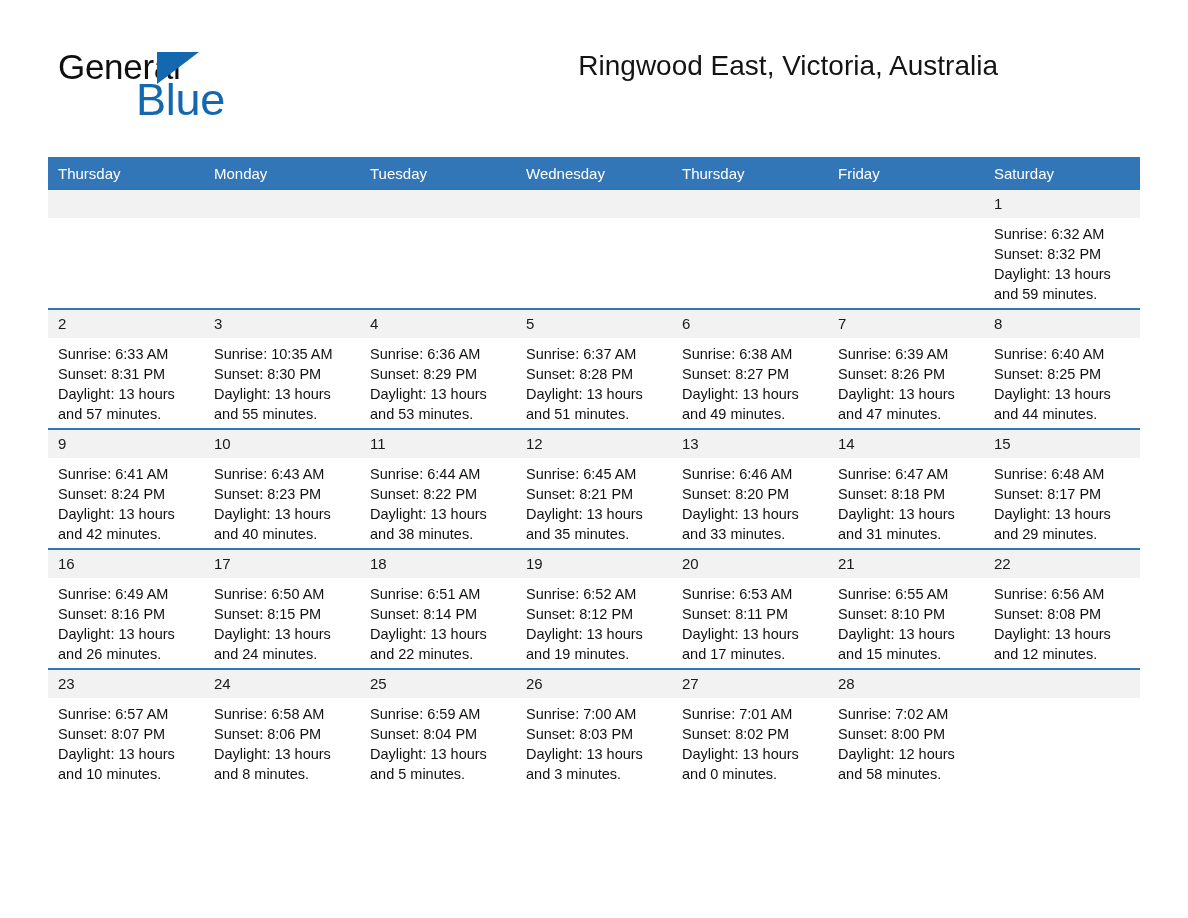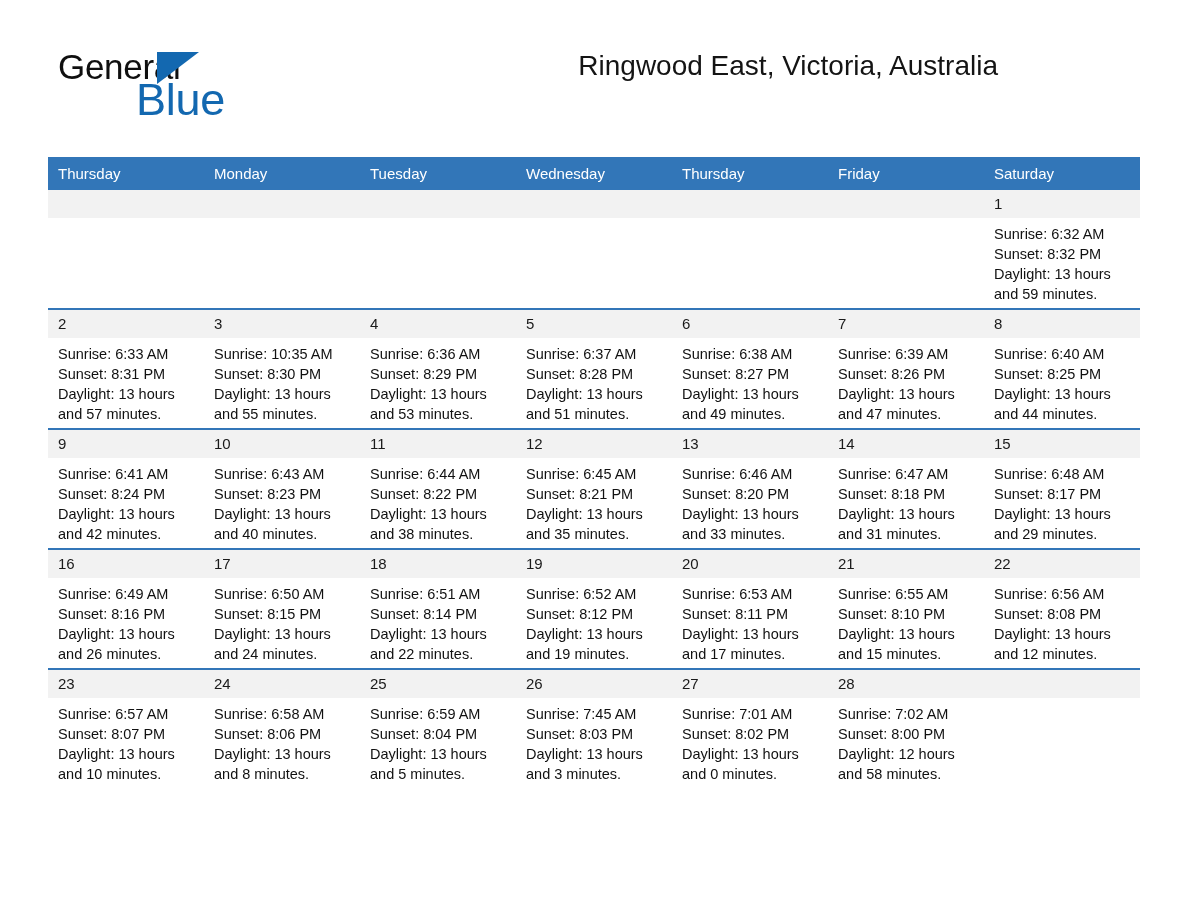--- a/index.html
+++ b/index.html
@@ -427,21 +427,21 @@
           <div class="cell-inner">
             <div class="daynum">25</div>
             <div class="details">Sunrise: 6:59 AM
 Sunset: 8:04 PM
 Daylight: 13 hours and 5 minutes.</div>
           </div>
         </td>
         <td>
           <div class="cell-inner">
             <div class="daynum">26</div>
-            <div class="details">Sunrise: 7:45 AM
+            <div class="details">Sunrise: 7:00 AM
 Sunset: 8:03 PM
 Daylight: 13 hours and 3 minutes.</div>
           </div>
         </td>
         <td>
           <div class="cell-inner">
             <div class="daynum">27</div>
             <div class="details">Sunrise: 7:01 AM
 Sunset: 8:02 PM
 Daylight: 13 hours and 0 minutes.</div>

